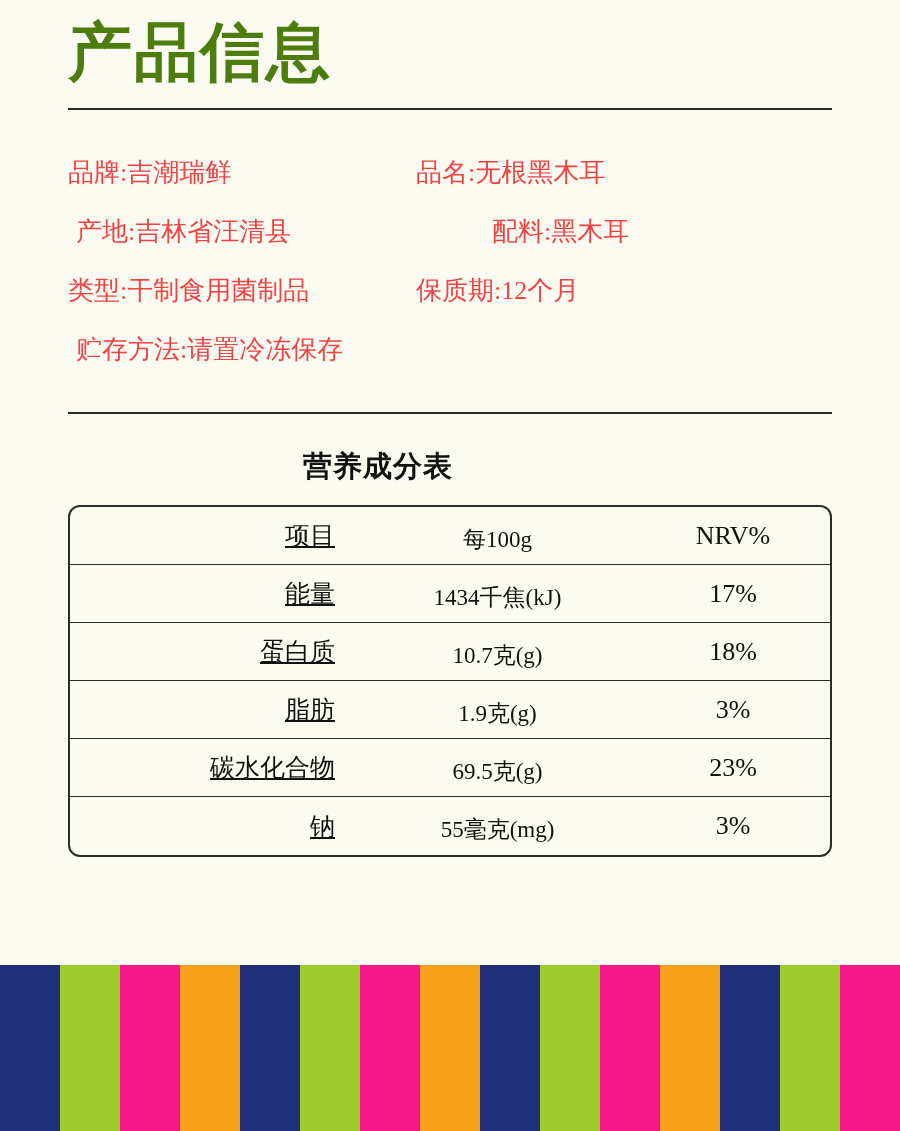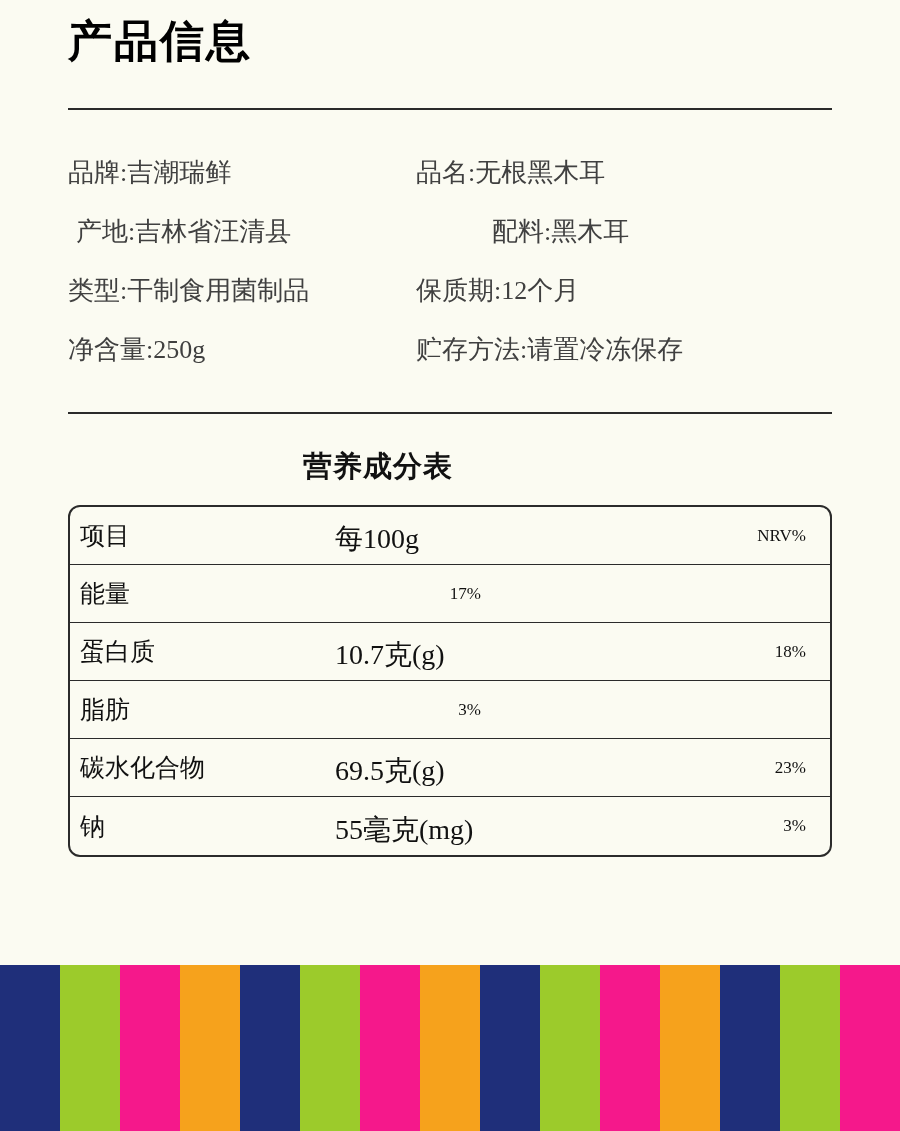--- a/index.html
+++ b/index.html
@@ -18,25 +18,25 @@
   .page {
     width: 900px;
     height: 1131px;
     position: relative;
     box-sizing: border-box;
   }
   .title {
     position: absolute;
     left: 68px;
     top: 18px;
-    font-size: 44px;
+    font-size: 64px;
     font-weight: bold;
     letter-spacing: 2px;
     line-height: 1.1;
-    color: #000000;
+    color: #4d7c0f;
     font-family: "Liberation Serif", "DejaVu Serif", serif;
   }
   .rule {
     position: absolute;
     left: 68px;
     width: 764px;
     height: 2px;
     background: #2a2a2a;
   }
   .rule-top { top: 108px; }
@@ -48,21 +48,21 @@
     top: 143px;
     width: 764px;
   }
   .info-row {
     display: flex;
     height: 59px;
     align-items: center;
   }
   .info-cell {
     font-size: 26px;
-    color: #404040;
+    color: #ef4444;
     white-space: nowrap;
   }
   .info-cell.left { width: 340px; }
   .info-cell.right { flex: 1; margin-left: 8px; }
 
   .nutrition-title {
     position: absolute;
     top: 447px;
     left: 0;
     width: 756px;
@@ -90,34 +90,35 @@
     height: 58px;
     border-bottom: 1.5px solid #2b2b2b;
     box-sizing: border-box;
   }
   .trow:last-child { border-bottom: none; }
   .c-item {
     width: 265px;
     padding-left: 10px;
     box-sizing: border-box;
     font-size: 25px;
-    text-align: left;
+    text-align: right;
+    text-decoration: underline;
   }
   .c-per {
     flex: 1;
-    text-align: left;
-    font-size: 28px;
+    text-align: center;
+    font-size: 23px;
     margin-top: 7px;
   }
   .c-nrv {
     width: 170px;
     padding-right: 24px;
     box-sizing: border-box;
-    text-align: right;
-    font-size: 17px;
+    text-align: center;
+    font-size: 26px;
   }
 
   .stripes {
     position: absolute;
     left: 0;
     bottom: 0;
     width: 900px;
     height: 166px;
     display: flex;
   }
@@ -139,46 +140,47 @@
     </div>
     <div class="info-row">
       <div class="info-cell right">产地:吉林省汪清县</div>
       <div class="info-cell left">配料:黑木耳</div>
     </div>
     <div class="info-row">
       <div class="info-cell left">类型:干制食用菌制品</div>
       <div class="info-cell right">保质期:12个月</div>
     </div>
     <div class="info-row">
-      <div class="info-cell left">净含量:250g</div>
       <div class="info-cell right">贮存方法:请置冷冻保存</div>
     </div>
   </div>
 
   <div class="rule rule-bottom"></div>
 
   <div class="nutrition-title">营养成分表</div>
 
   <div class="table-wrap">
     <div class="trow">
       <div class="c-item">项目</div>
       <div class="c-per">每100g</div>
       <div class="c-nrv">NRV%</div>
     </div>
     <div class="trow">
       <div class="c-item">能量</div>
+      <div class="c-per">1434千焦(kJ)</div>
       <div class="c-nrv">17%</div>
     </div>
     <div class="trow">
       <div class="c-item">蛋白质</div>
       <div class="c-per">10.7克(g)</div>
       <div class="c-nrv">18%</div>
     </div>
     <div class="trow">
       <div class="c-item">脂肪</div>
+      <div class="c-per">1.9克(g)</div>
       <div class="c-nrv">3%</div>
     </div>
     <div class="trow">
       <div class="c-item">碳水化合物</div>
       <div class="c-per">69.5克(g)</div>
       <div class="c-nrv">23%</div>
     </div>
     <div class="trow">
       <div class="c-item">钠</div>
       <div class="c-per">55毫克(mg)</div>

